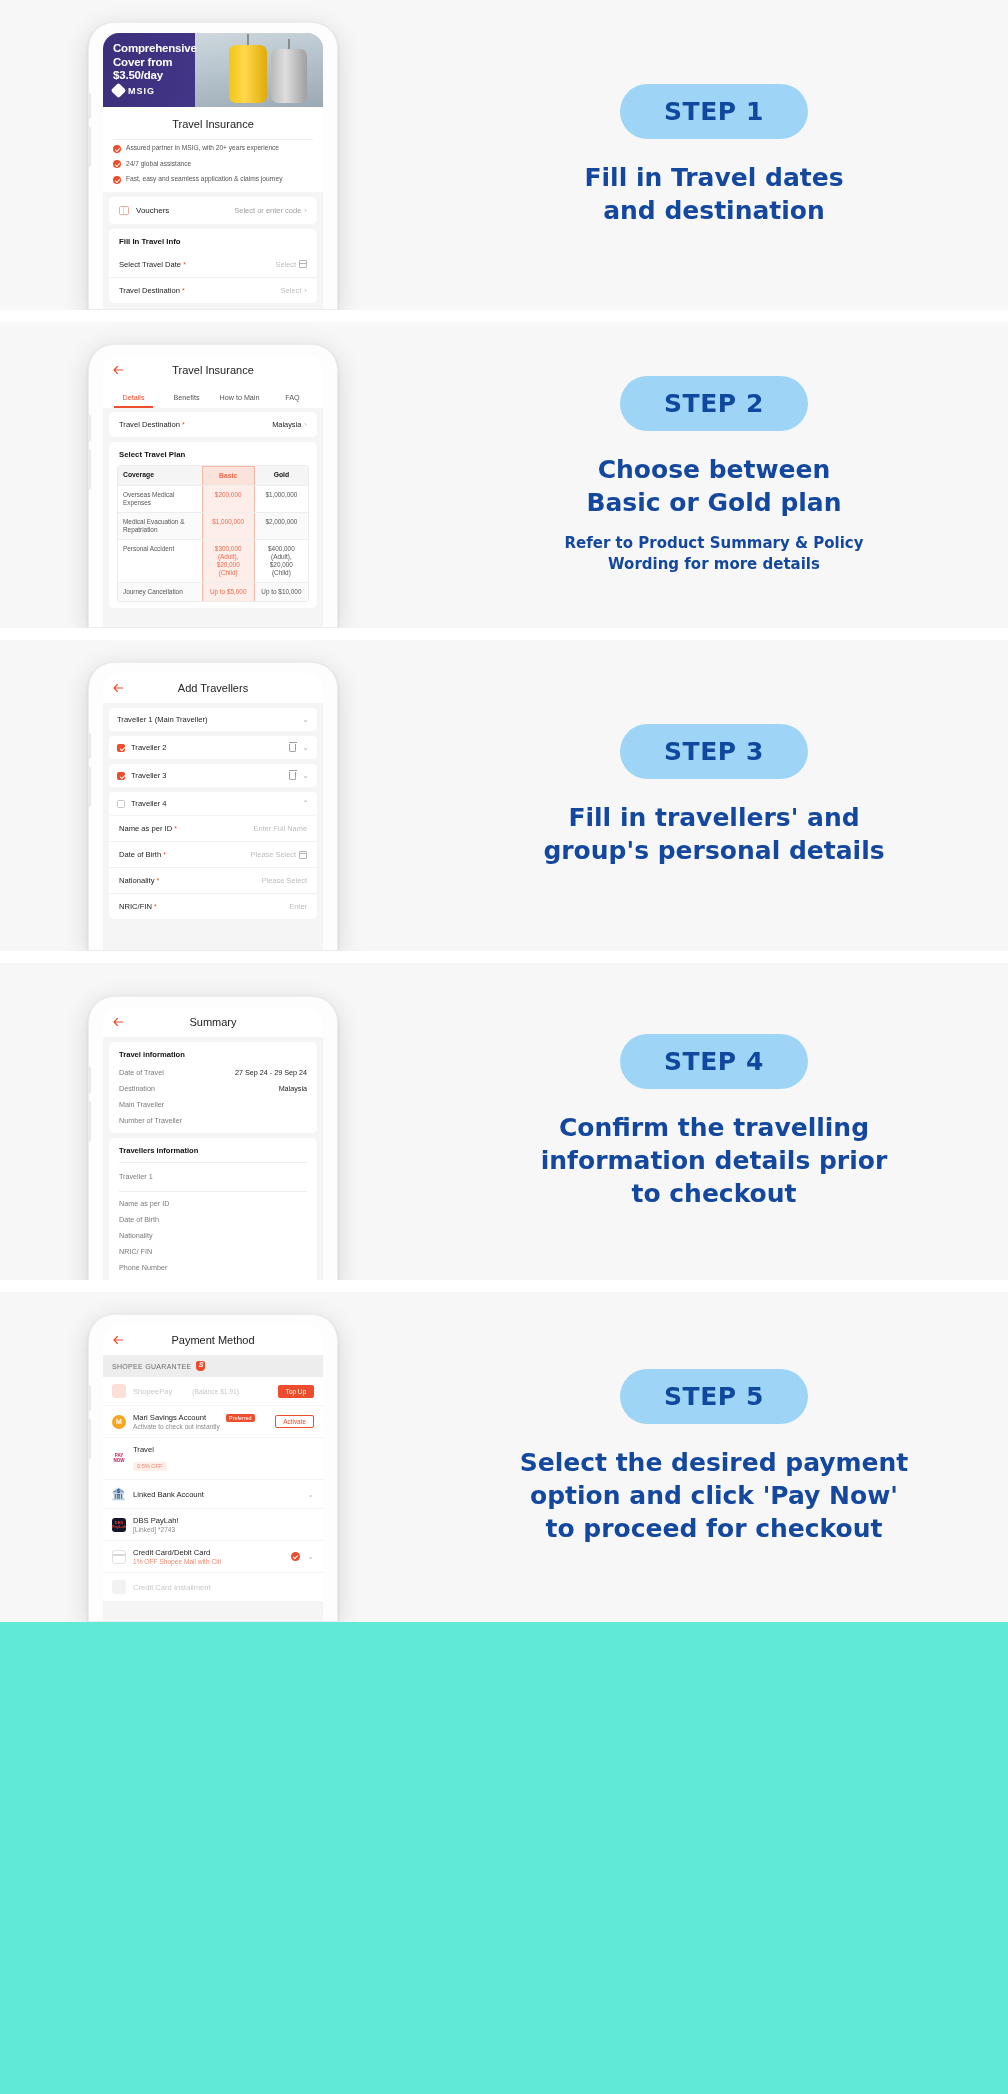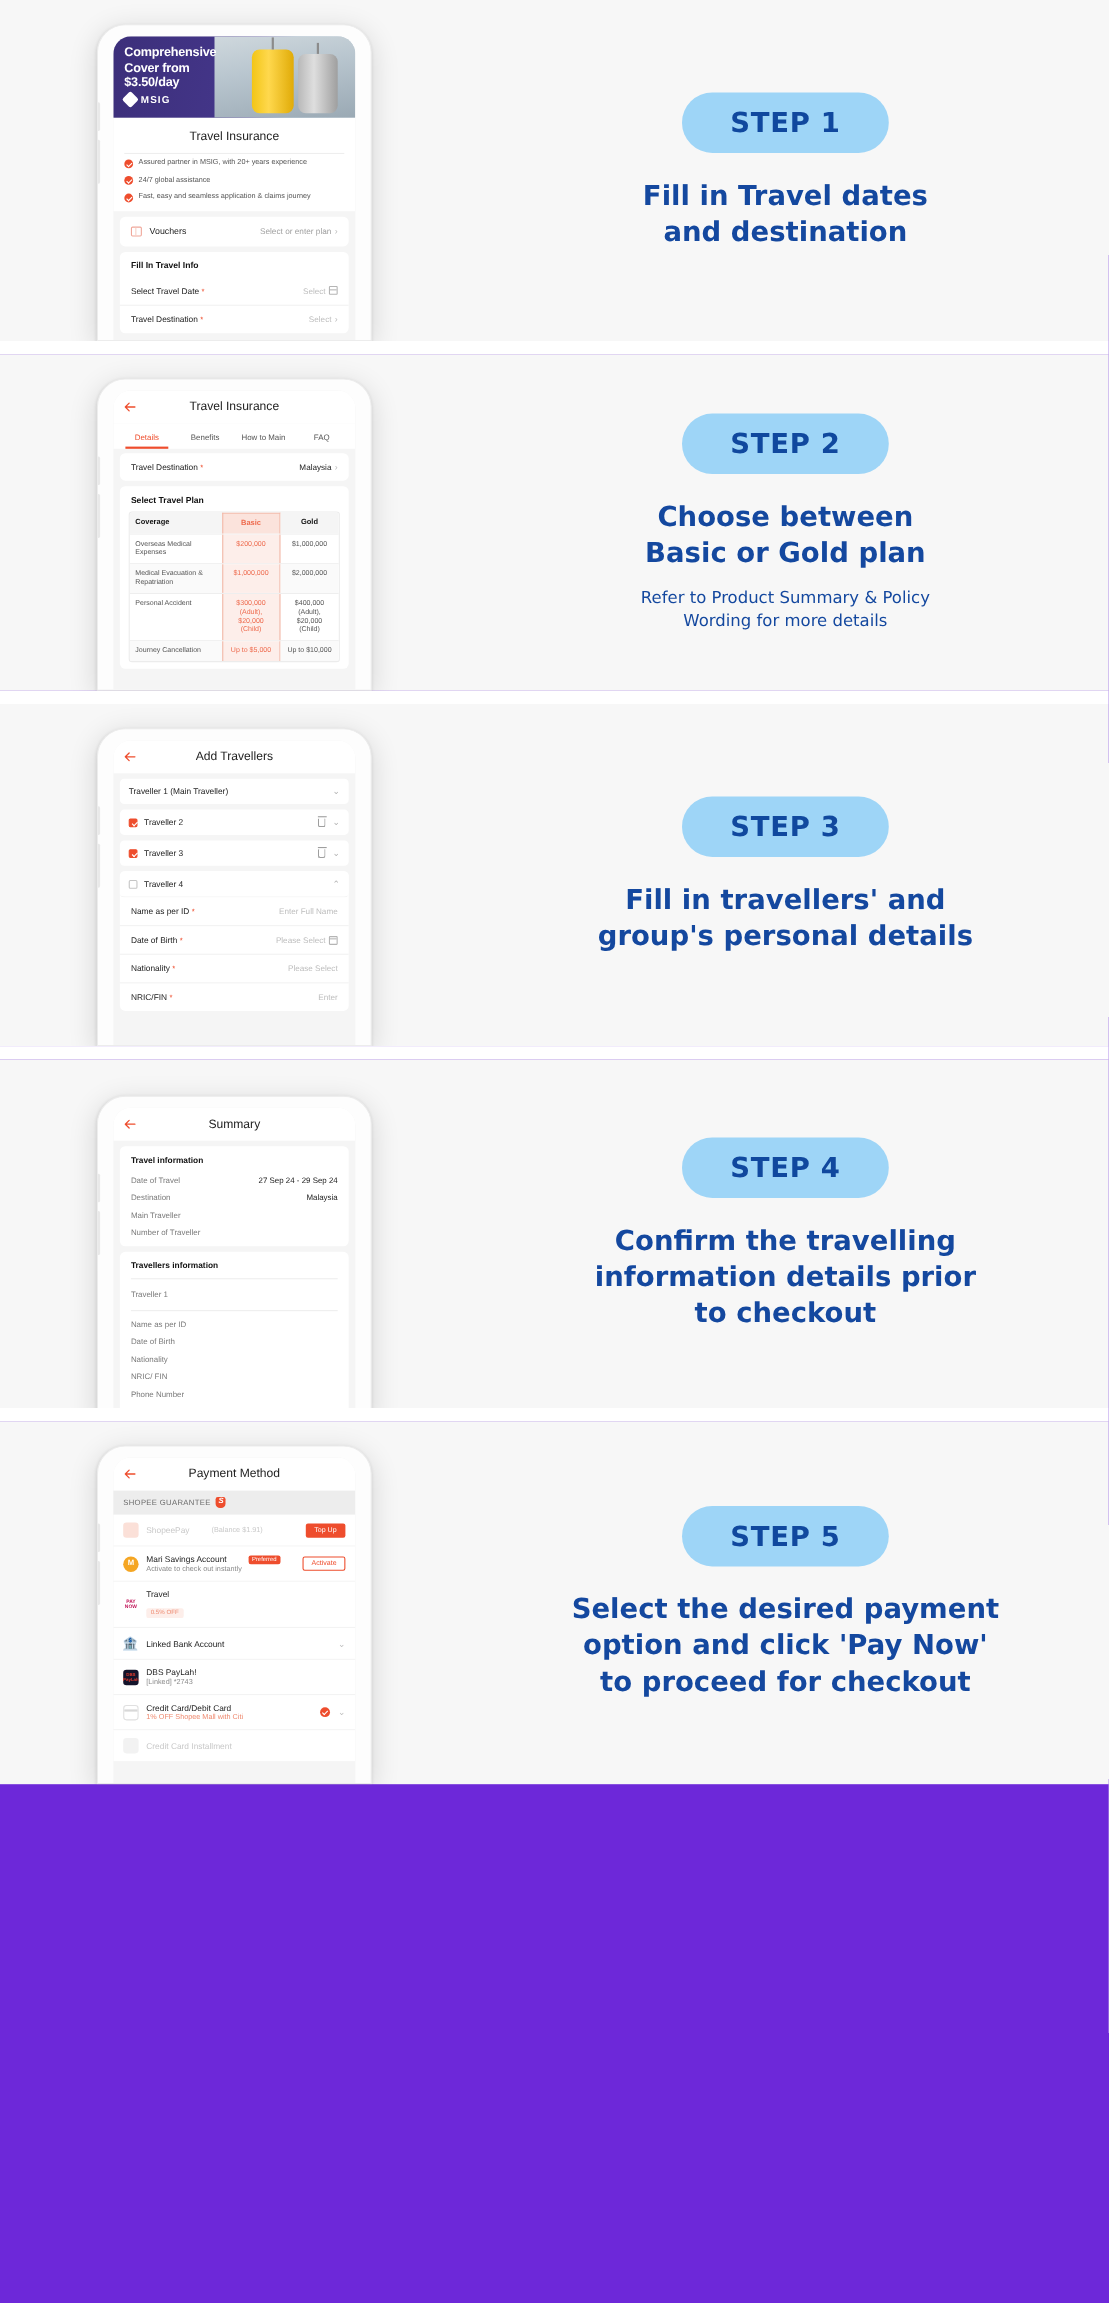--- a/index.html
+++ b/index.html
@@ -2,21 +2,21 @@
 <html><head>
 <meta charset="utf-8">
 <style>
   * { box-sizing: border-box; margin: 0; padding: 0; }
   body {
     width: 1008px; height: 2094px;
     background: #f5f5f5;
     font-family: "Liberation Sans", sans-serif;
     overflow: hidden;
   }
-  .page { width: 1008px; height: 2094px; background: #6d28d9; position: relative; }
+  .page { width: 1008px; height: 2094px; background: #5eead4; position: relative; }
 
   .step-row {
     position: relative;
     width: 1008px;
     background: #f7f7f7;
     overflow: hidden;
     display: flex;
   }
   .step-row .left { position: relative; width: 420px; }
   .step-row .right {
@@ -157,21 +157,21 @@
     background: #9ed5f7; color: #10489e;
     font-weight: 700; font-size: 25px; letter-spacing: .6px;
     padding: 13px 44px; border-radius: 40px; margin-bottom: 22px;
     font-family: "DejaVu Sans", sans-serif;
   }
   .step-desc {
     color: #14489f; font-weight: 700; font-size: 25px; line-height: 33px;
     text-align:center; font-family: "DejaVu Sans", sans-serif;
   }
   .step-sub {
-    color: #14489f; font-weight: 400; font-size: 15px; line-height: 21px;
+    color: #14489f; font-weight: 700; font-size: 15px; line-height: 21px;
     text-align:center; margin-top: 14px; font-family: "DejaVu Sans", sans-serif;
   }
   .gap { height: 12px; width:100%; background:#fff; }
 </style>
 </head>
 <body>
 
 <div class="page">
 
   <div class="step-row" style="height:310px">
@@ -210,21 +210,21 @@
                 <span>Fast, easy and seamless application &amp; claims journey</span>
               </div>
           </div>
           <div class="card">
             <div class="row-line">
               <div style="display:flex;align-items:center;gap:7px">
                 <i class="vch-ico"></i>
                 <span class="lbl">Vouchers</span>
               </div>
               <div class="val">
-                  <span>Select or enter plan</span>
+                  <span>Select or enter code</span>
                   <span class="chev">›</span>
                 </div>
             </div>
           </div>
           <div class="card" style="margin-bottom:0">
             <div class="sec-head">Fill In Travel Info</div>
             <div class="field">
               <div class="f-l"><span>Select Travel Date</span> <span class="req">*</span></div>
               <div class="f-r">
                   <span>Select</span>

